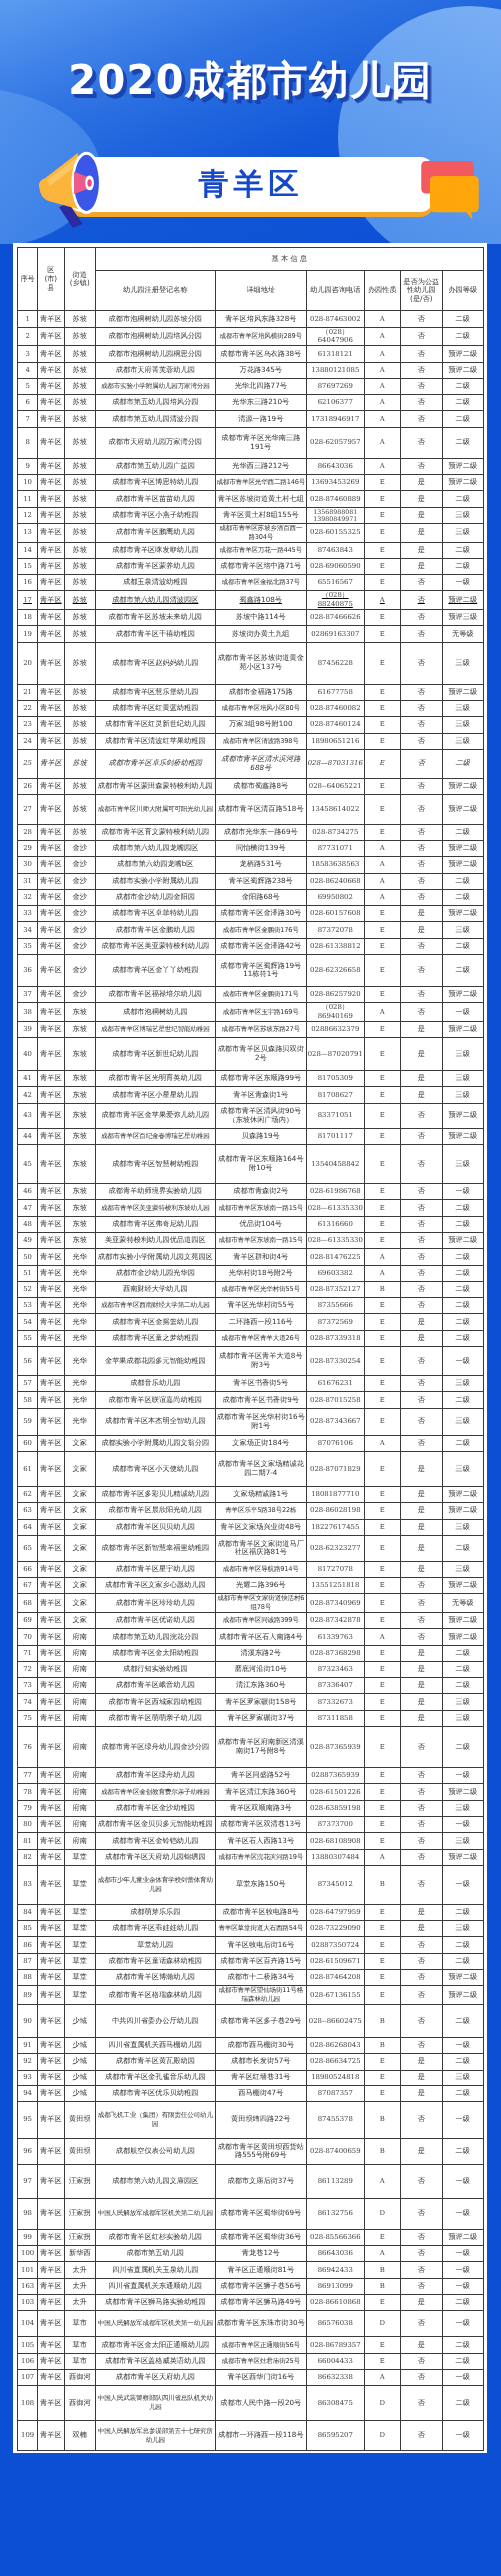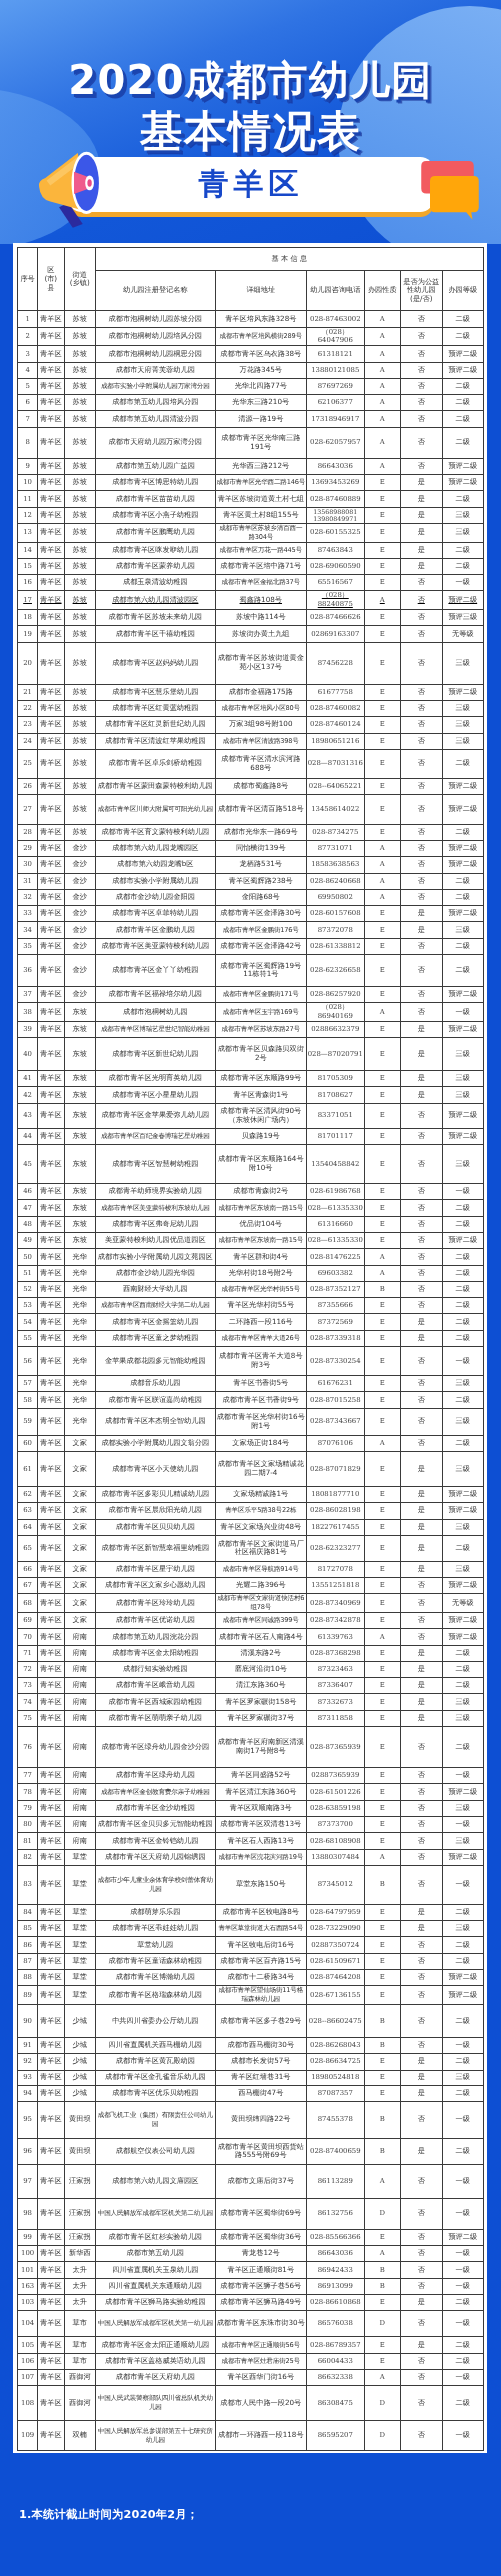--- a/index.html
+++ b/index.html
@@ -61,21 +61,20 @@
   .notes-title { font-size: 16.3px; font-weight: bold; margin-bottom: 13.8px; }
   .notes p { font-size: 11.3px; font-weight: bold; line-height: 25px; letter-spacing: 0.2px; }
 </style>
 </head>
 <body style="height: 2602px;">
 
 <div class="hero">
   <div class="blob-right"></div>
   <div class="blob-left"></div>
   <div class="hero-title l1">2020成都市幼儿园</div>
-  <div class="hero-title l2">基本情况表</div>
 
   <div class="district-banner">
     <span class="district-label">青羊区</span>
   </div>
 
   <svg class="megaphone" viewBox="0 0 120 130">
     <polygon points="40,95 55,88 78,122 62,128" fill="#2b2a9e"></polygon>
     <path d="M8,62 Q6,52 18,48 L70,8 L92,104 L26,86 Q10,82 8,62 Z" fill="#fbb53c"></path>
     <path d="M20,52 L70,14 L74,24 L26,60 Z" fill="#fdd27a" opacity=".6"></path>
     <ellipse cx="84" cy="56" rx="24" ry="50" fill="#ffffff"></ellipse>
@@ -389,21 +388,21 @@
           <td class="num">24</td>
           <td class="cn">青羊区</td>
           <td class="cn">苏坡</td>
           <td class="cn">成都市青羊区清波红苹果幼稚园</td>
           <td class="cn small">成都市青羊区清波路398号</td>
           <td class="num">18980651216</td>
           <td class="num">E</td>
           <td class="cn">否</td>
           <td class="cn">三级</td>
         </tr>
-        <tr style="height: 29px;">
+        <tr style="height: 29px; font-style: italic;">
           <td class="num">25</td>
           <td class="cn">青羊区</td>
           <td class="cn">苏坡</td>
           <td class="cn">成都市青羊区卓乐剑桥幼稚园</td>
           <td class="cn">成都市青羊区清水滨河路688号</td>
           <td class="num">028—87031316</td>
           <td class="num">E</td>
           <td class="cn">否</td>
           <td class="cn">二级</td>
         </tr>
@@ -1329,16 +1328,15 @@
           <td class="num">86595207</td>
           <td class="num">D</td>
           <td class="cn">否</td>
           <td class="cn">一级</td>
         </tr>
       </tbody>
   </table>
 </div>
 
 <div class="notes" style="top: 2502px;">
-  <p>1.本统计截止时间为2020年2月；</p>
 
 </div>
 
 
 </body></html>

